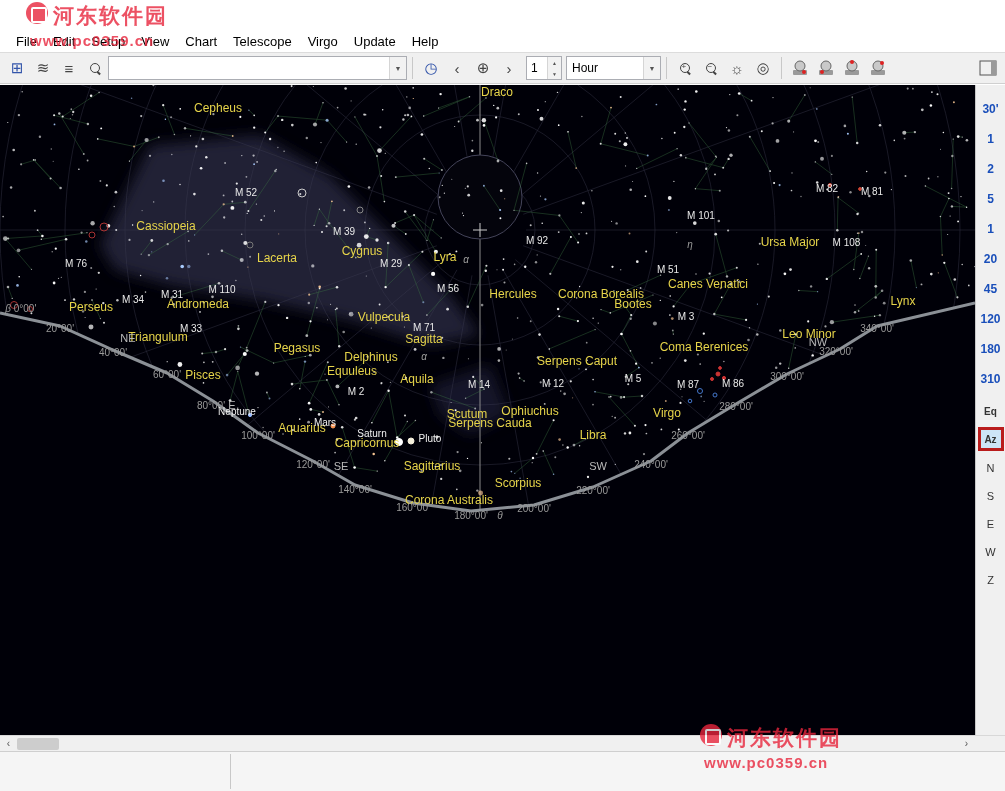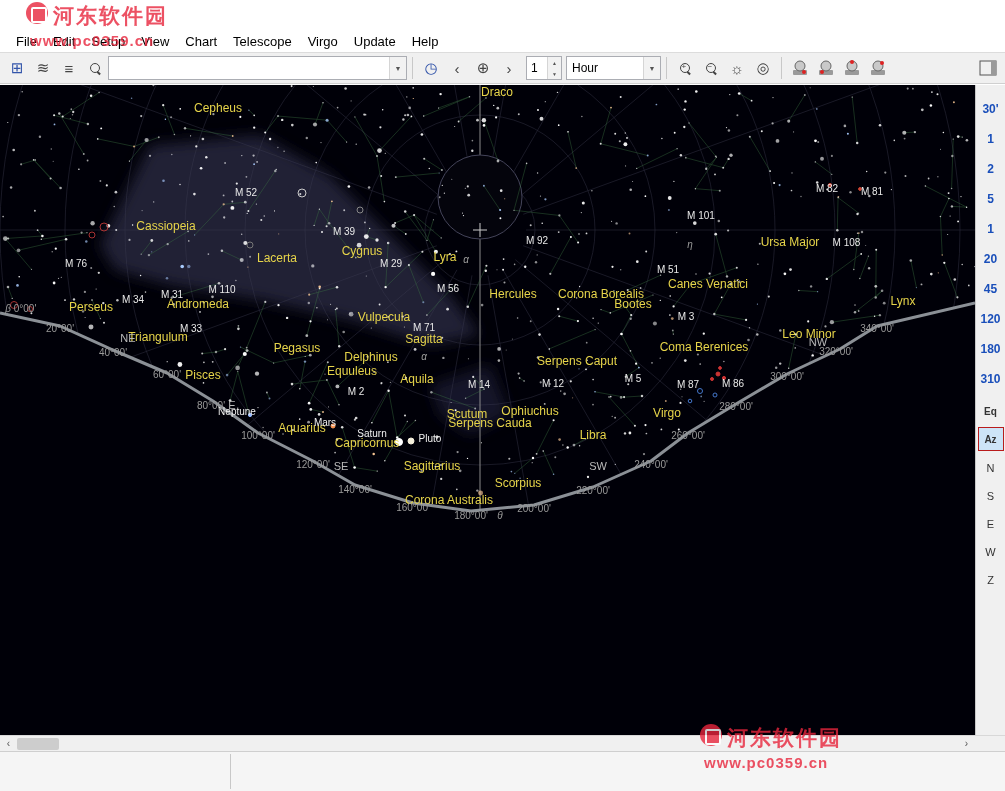--- a/index.html
+++ b/index.html
@@ -50,21 +50,21 @@
   .dir { color:#b9b9b9; font-size:11px; }
   .planet { color:#f0f0f0; font-size:10px; }
   .greek { color:#9a9a9a; font-size:10px; font-style:italic; }
 
   .info-overlay { position:absolute; left:0; top:0; z-index:5; background:rgba(18,18,24,0.88); color:#e8e8e8; font-size:12px; line-height:17px; padding:4px 10px 6px 4px; }
 
   
   .sidebar { width:30px; height:650px; background:#f0f0f0; border-left:1px solid #c8c8c8; display:flex; flex-direction:column; align-items:center; padding-top:10px; }
   .fov-btn { width:28px; height:27px; margin-bottom:3px; display:flex; align-items:center; justify-content:center; font-size:12px; font-weight:bold; color:#1a4fba; border:1px solid transparent; }
   .coord-btn { width:26px; height:24px; margin-top:4px; display:flex; align-items:center; justify-content:center; font-size:10px; font-weight:bold; color:#333; border:1px solid transparent; }
-  .coord-btn.selected { background:#cde4f7; border:1px solid #b91c1c; }
+  .coord-btn.selected { background:#cde4f7; border:3px solid #b91c1c; }
   .dir-btn { width:26px; height:22px; margin-top:6px; display:flex; align-items:center; justify-content:center; font-size:11px; color:#333; }
 
   
   .hscroll { position:absolute; top:735px; left:0; width:1005px; height:16px; background:#f0f0f0; border-top:1px solid #d8d8d8; display:flex; align-items:center; }
   .scroll-arrow { width:17px; height:16px; display:flex; align-items:center; justify-content:center; font-size:10px; color:#555; }
   .scroll-track { position:relative; flex:1; height:16px; }
   .scroll-thumb { position:absolute; left:0; top:2px; width:42px; height:12px; background:#cdcdcd; border-radius:2px; }
   .scroll-corner { width:30px; height:16px; background:#f0f0f0; }
 
   

